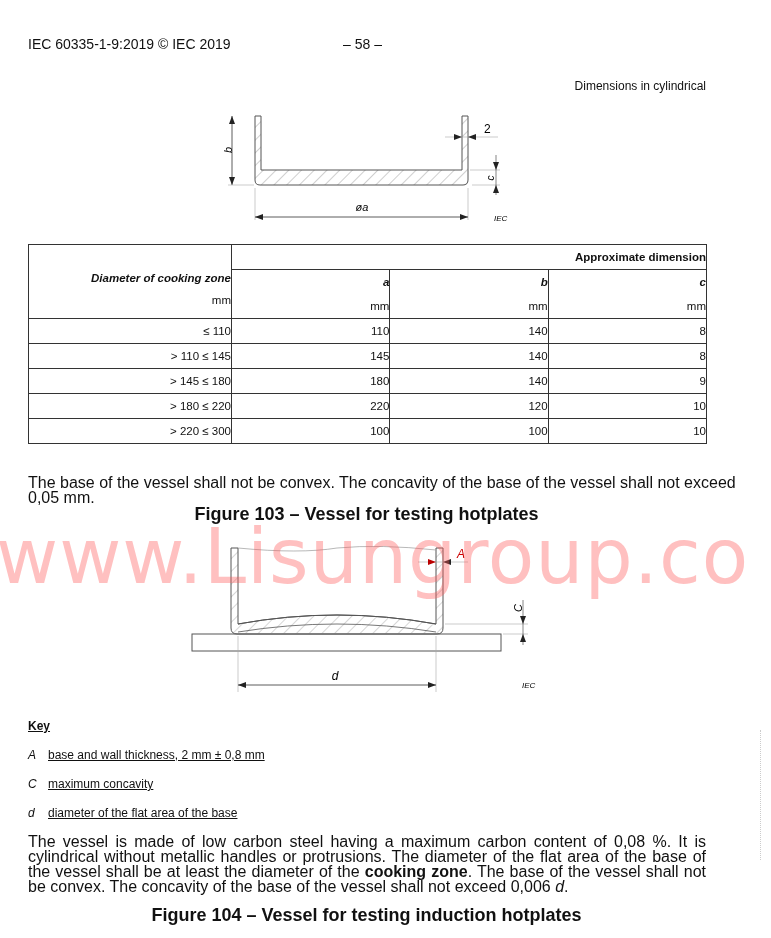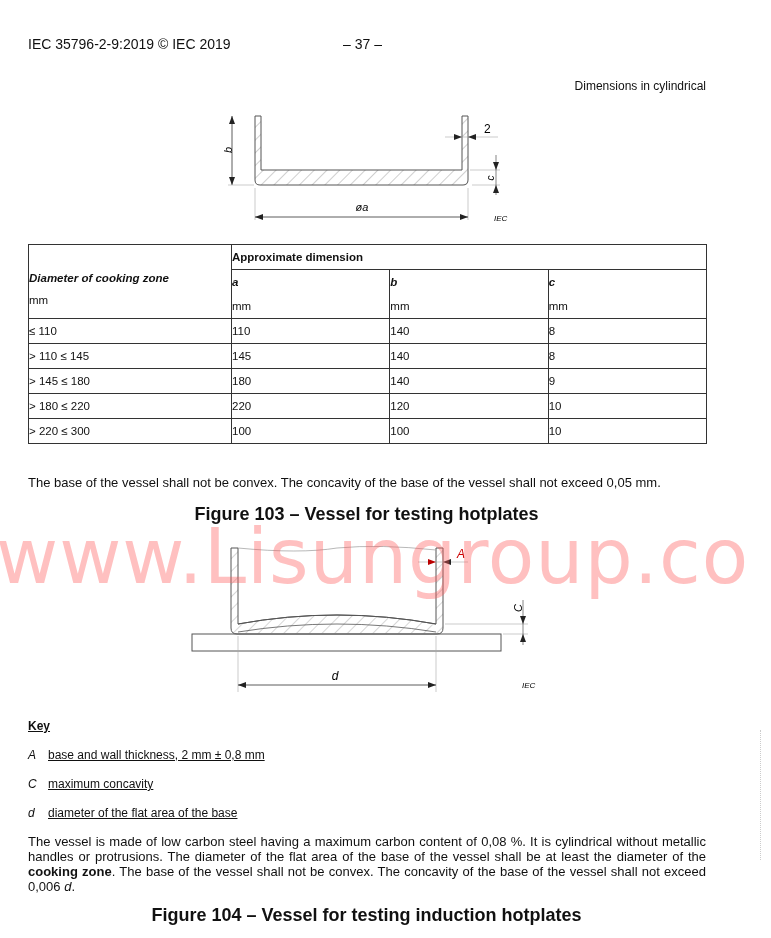--- a/index.html
+++ b/index.html
@@ -4,37 +4,37 @@
 <style>
   html, body { margin:0; padding:0; background:#ffffff; }
   body { width:771px; height:938px; position:relative; overflow:hidden;
          font-family:"Liberation Sans", sans-serif; color:#111; }
   .abs { position:absolute; }
   .hdr { font-size:14px; top:36px; }
   .dims { font-size:12px; top:79px; right:65px; }
   svg { position:absolute; overflow:visible; }
   table.dt { position:absolute; left:28px; top:244px; width:679px; border-collapse:collapse;
              font-size:11.5px; }
-  table.dt td { border:1px solid #333; text-align:left; padding:0; height:24px; }
+  table.dt td { border:1px solid #333; text-align:right; padding:0; height:24px; }
   table.dt td.hd { font-weight:bold; }
   table.dt td.it { font-weight:bold; font-style:italic; }
-  .para { font-size:13px; line-height:15px; }
+  .para { font-size:16px; line-height:15px; }
   .fig { font-size:18px; font-weight:bold; text-align:center; }
   .key { font-size:12px;text-decoration:underline; }
   .key i { display:inline-block; width:20px; }
   .wm { position:absolute; left:-4px; top:512px; font-size:76px; color:rgba(255,90,90,0.38);
         font-family:"DejaVu Sans", sans-serif; letter-spacing:1px; white-space:nowrap; pointer-events:none; }
   .side { position:absolute; left:760px; top:730px; width:4px; height:130px;
           border-left:1px dotted #ccc; }
 </style>
 </head>
 <body>
 
-<div class="abs hdr" style="left:28px;">IEC 35796-2-9:2019 © IEC 2019</div>
-<div class="abs hdr" style="left:343px;">– 37 –</div>
+<div class="abs hdr" style="left:28px;">IEC 60335-1-9:2019 © IEC 2019</div>
+<div class="abs hdr" style="left:343px;">– 58 –</div>
 <div class="abs dims">Dimensions in cylindrical</div>
 
 <svg style="left:0;top:0;" width="771" height="240">
   <defs>
     <pattern id="hatch" width="9" height="9" patternUnits="userSpaceOnUse" patternTransform="rotate(45)">
       <line x1="0" y1="0" x2="0" y2="9" stroke="#888" stroke-width="0.8"></line>
     </pattern>
   </defs>
 
   <path d="M255,116 L255,180 Q255,185 260,185 L463,185 Q468,185 468,180 L468,116 L462,116 L462,170 L261,170 L261,116 Z" fill="url(#hatch)" stroke="#555" stroke-width="1"></path>

